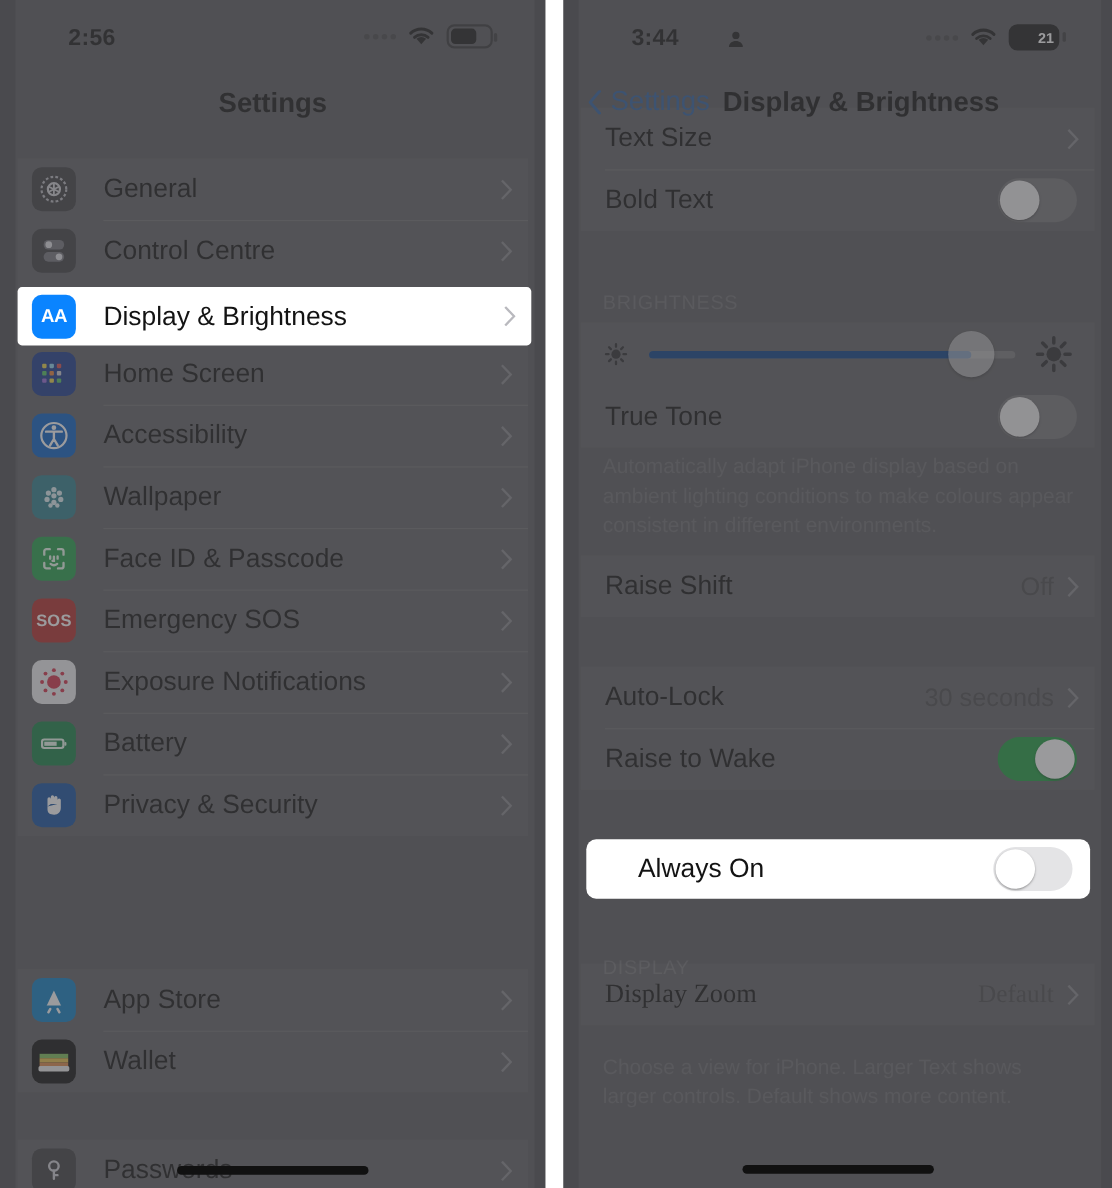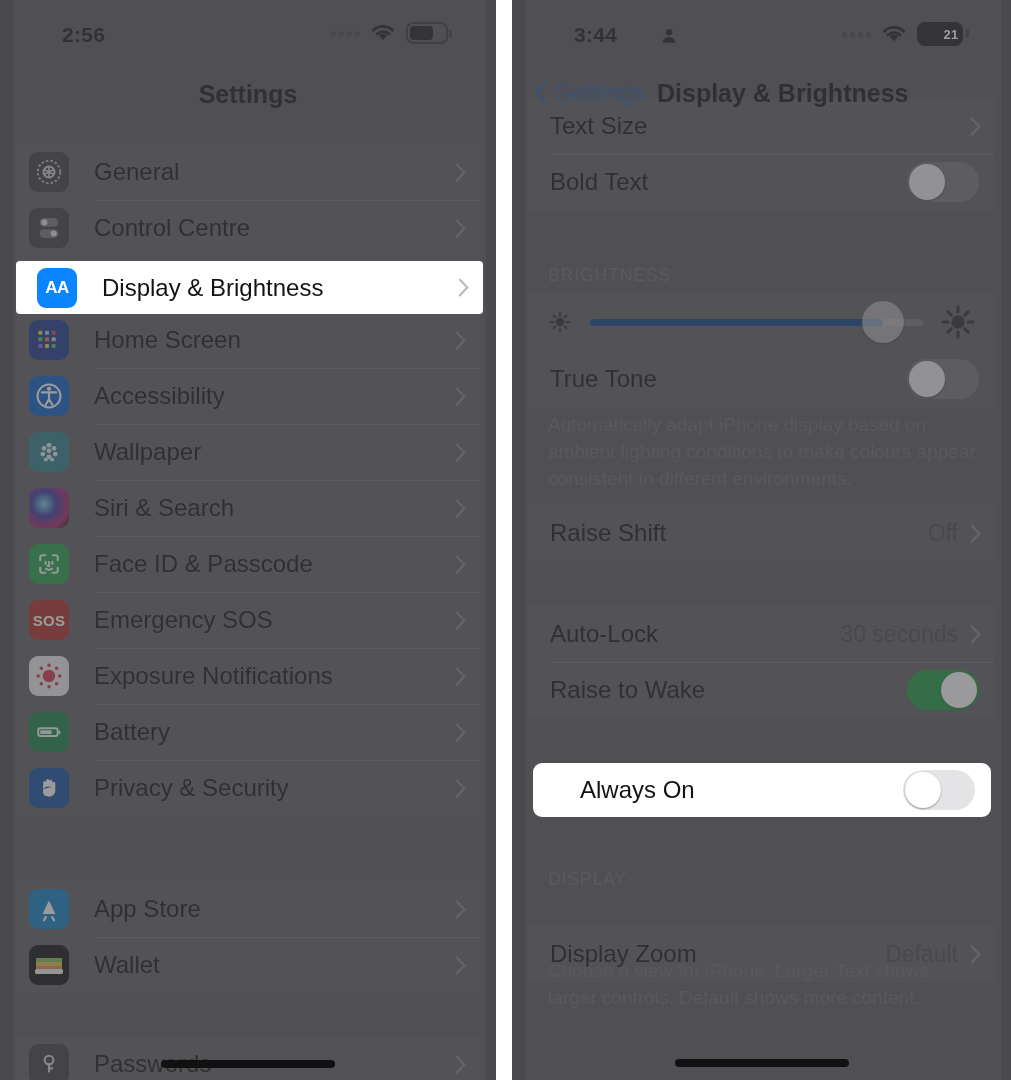--- a/index.html
+++ b/index.html
@@ -199,27 +199,20 @@
                   <circle cx="14.5" cy="18" r="1.6"></circle>
                 </g>
               </svg>
           </div>
           <div class="rowlabel">Wallpaper</div>
           <svg class="chevron" viewBox="0 0 10 18">
               <path d="M1 1 L8.6 9 L1 17" fill="none" stroke="#87878c" stroke-width="2"></path>
             </svg>
         </div>
 
-        <div class="row">
-          <div class="appicon" style="background:radial-gradient(circle at 38% 40%, #6fd2e8 0%, #3f3aa0 35%, #a9276b 70%, #14081c 100%);"></div>
-          <div class="rowlabel">Siri &amp; Search</div>
-          <svg class="chevron" viewBox="0 0 10 18">
-              <path d="M1 1 L8.6 9 L1 17" fill="none" stroke="#87878c" stroke-width="2"></path>
-            </svg>
-        </div>
 
         <div class="row">
           <div class="appicon" style="background:#25a04a;">
             <svg width="30" height="30" viewBox="0 0 24 24">
                 <g fill="none" stroke="#eafbee" stroke-width="1.7" stroke-linecap="round">
                   <path d="M5 9V6.6A1.6 1.6 0 0 1 6.6 5H9"></path>
                   <path d="M15 5h2.4A1.6 1.6 0 0 1 19 6.6V9"></path>
                   <path d="M19 15v2.4a1.6 1.6 0 0 1-1.6 1.6H15"></path>
                   <path d="M9 19H6.6A1.6 1.6 0 0 1 5 17.4V15"></path>
                   <path d="M9.3 10.3v1.6M14.7 10.3v1.6M12 10.4v3.1h-1"></path>
@@ -335,21 +328,21 @@
               <path d="M1 1 L8.6 9 L1 17" fill="none" stroke="#87878c" stroke-width="2"></path>
             </svg>
         </div>
       </div>
 
       <div class="veil"></div>
       <div class="edge-l"></div>
         <div class="edge-r"></div>
 
       <div class="highlight" style="left:16px; top:261px; width:467px; height:53px;">
-        <div class="hl-inner" style="padding-left:21px;">
+        <div class="hl-inner" style="padding-left:13px;">
           <div class="appicon" style="background:#0a84ff;">
             <span style="color:#fff;font-size:17px;font-weight:bold;letter-spacing:-.5px;">AA</span>
           </div>
           <div class="rowlabel">Display &amp; Brightness</div>
           <svg class="chevron" viewBox="0 0 10 18">
               <path d="M1 1 L8.6 9 L1 17" fill="none" stroke="#b9b9be" stroke-width="2"></path>
             </svg>
         </div>
       </div>
 
@@ -461,21 +454,21 @@
         <div class="prow">
           <div class="rowlabel">Raise to Wake</div>
           <div class="toggle on">
               <div class="knob"></div>
             </div>
         </div>
       </div>
 
       <div class="seclabel" style="top:869px;">DISPLAY</div>
 
-      <div class="group" style="top:926px;">
+      <div class="group" style="top:876px;font-family:Liberation Serif, serif;">
         <div class="prow">
           <div class="rowlabel">Display Zoom</div>
           <div class="rowval">Default</div>
           <svg class="chevron" viewBox="0 0 10 18">
               <path d="M1 1 L8.6 9 L1 17" fill="none" stroke="#87878c" stroke-width="2"></path>
             </svg>
         </div>
       </div>
 
       <div class="secfoot" style="top:958px;">Choose a view for iPhone. Larger Text shows larger controls. Default shows more content.</div>

